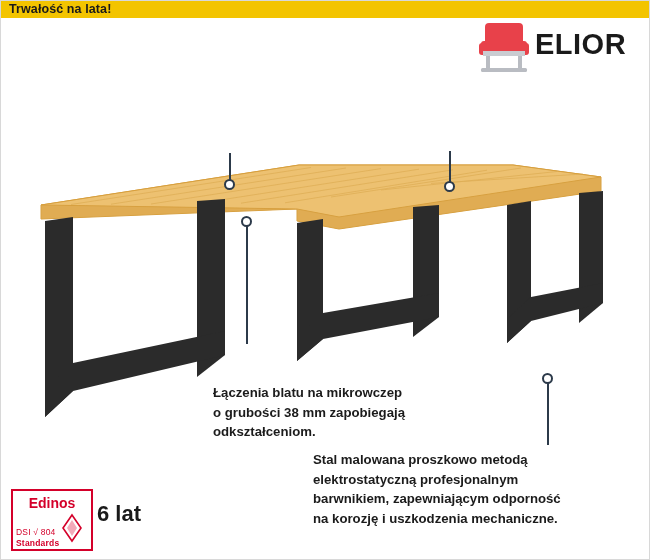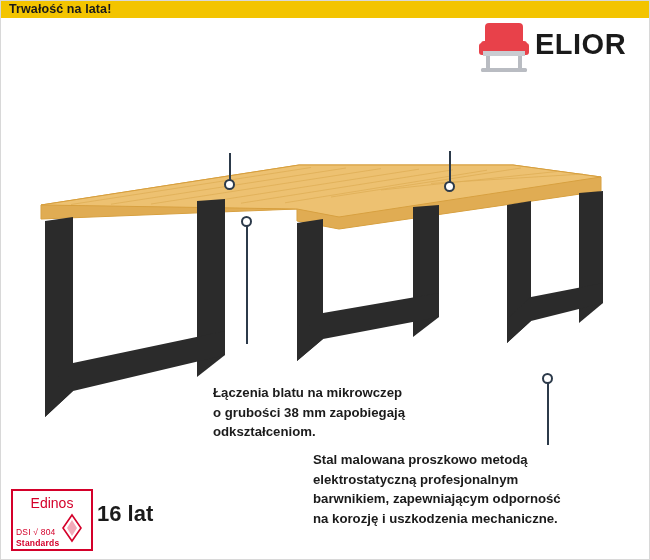--- a/index.html
+++ b/index.html
@@ -117,21 +117,21 @@
     box-sizing: border-box;
     background: #ffffff;
   }
   #badge-edinos-title {
     position: absolute;
     left: 0;
     top: 4px;
     width: 100%;
     text-align: center;
     font-size: 14px;
-    font-weight: normal;
+    font-weight: bold;
     color: #d4002a;
   }
   #badge-edinos-sub1 {
     position: absolute;
     left: 3px;
     top: 36px;
     font-size: 8.5px;
     font-weight: normal;
     color: #d4002a;
     letter-spacing: 0.2px;
@@ -266,17 +266,17 @@
     <div id="badge-edinos-title">Edinos</div>
     <svg id="badge-edinos-diamond" viewBox="0 0 22 30">
       <polygon points="11,2 20,15 11,28 2,15" fill="none" stroke="#d4002a" stroke-width="1.6"></polygon>
       <polygon points="11,7 16,15 11,23 6,15" fill="#f3a9b9"></polygon>
     </svg>
     <div id="badge-edinos-sub1">DSI √ 804</div>
     <div id="badge-edinos-sub2">Standards</div>
   </div>
 
   <div id="badge-warranty">
-    <div id="badge-warranty-years">16 lat</div>
+    <div id="badge-warranty-years">6 lat</div>
     <div id="badge-warranty-label">Gwarancji</div>
   </div>
 
 </div>
 
 </body></html>

